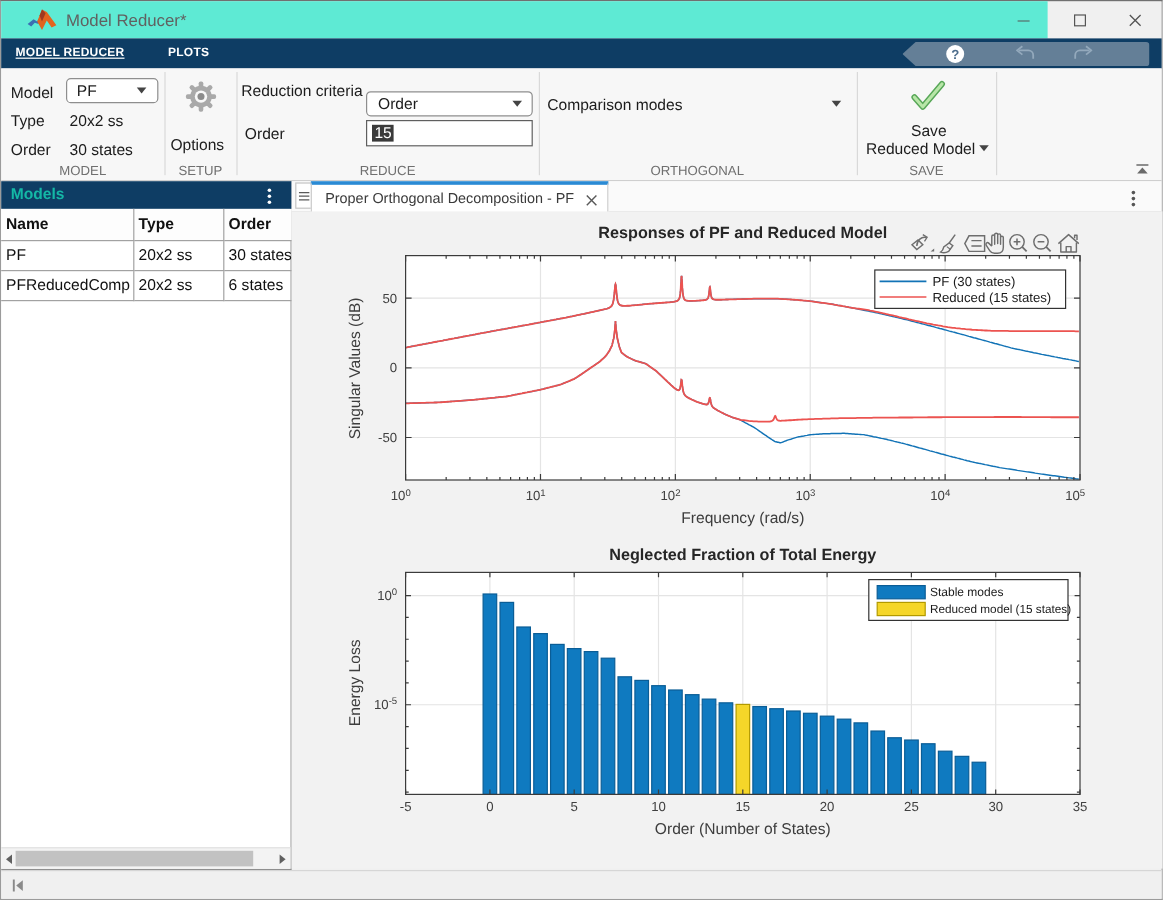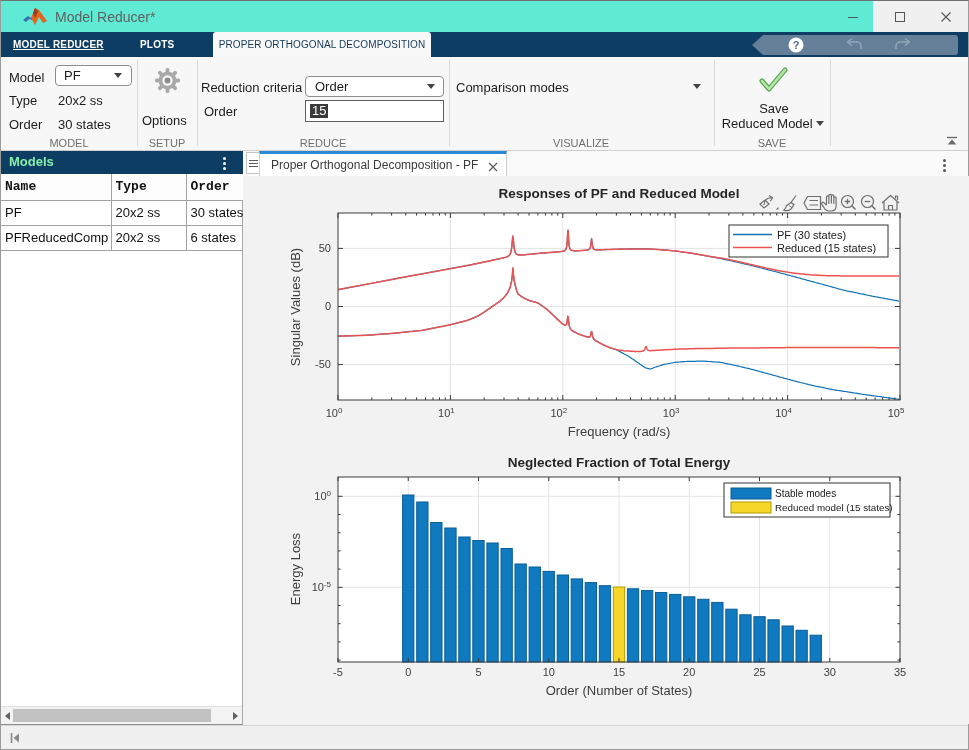--- a/index.html
+++ b/index.html
@@ -21,27 +21,27 @@
  clip-path:polygon(0 50%,11px 0,100% 0,100% 100%,11px 100%);border-radius:0 3px 3px 0;}
 
 #ribbon{left:1px;top:57px;width:967px;height:94px;background:#f7f7f7;border-bottom:1px solid #cfcfcf;}
 .rdiv{top:3px;width:1px;height:86px;background:#d9d9d9;}
 .rlab{font-size:13px;color:#1c1c1c;}
 .rsec{font-size:11px;color:#6f6f6f;text-align:center;}
 .dd{background:#fff;border:1px solid #8e8e8e;border-radius:4px;font-size:13px;color:#1c1c1c;}
 .dar{width:0;height:0;border-left:4px solid transparent;border-right:4px solid transparent;border-top:5px solid #444;}
 
 #panel{left:1px;top:151px;width:242px;height:574px;background:#fff;border-right:1px solid #a8a8a8;border-bottom:1px solid #8f8f8f;}
-#panelhead{left:0;top:0;width:242px;height:23px;background:#0e3d64;color:#86efac;font-weight:bold;font-size:13px;}
+#panelhead{left:0;top:0;width:242px;height:23px;background:#0e3d64;color:#14b8a6;font-weight:bold;font-size:13px;}
 table#mtab{position:absolute;left:0;top:23px;border-collapse:collapse;table-layout:fixed;width:242px;font-size:13px;color:#111;}
 #mtab td,#mtab th{border:1px solid #a2a2a2;padding:0 0 0 4px;text-align:left;font-weight:normal;height:25px;overflow:hidden;white-space:nowrap;}
 #mtab th{font-weight:bold;height:26px;background:#fdfdfd;}
 #mtab tr td:first-child,#mtab tr th:first-child{border-left:none;}
 #mtab tr td:last-child,#mtab tr th:last-child{border-right:none;}
-#mtab tr:first-child th{border-top:none;font-family:Liberation Mono, monospace;}
+#mtab tr:first-child th{border-top:none;}
 
 #pscroll{left:0;top:555px;width:241px;height:18px;background:#f3f3f3;border-top:1px solid #e0e0e0;}
 #pthumb{left:12px;top:2px;width:198px;height:13px;background:#c2c2c2;}
 .sarrow{top:5px;width:0;height:0;border-top:4px solid transparent;border-bottom:4px solid transparent;}
 
 #docbar{left:243px;top:151px;width:725px;height:26px;background:#fafafa;border-bottom:1px solid #d9d9d9;}
 #menubtn{left:3px;top:1px;width:14px;height:22px;background:#fff;border:1px solid #c4c4c4;}
 #doctab{left:16px;top:0;width:248px;height:26px;background:#fff;border-top:3px solid #2a8ad4;border-left:1px solid #cfcfcf;border-right:1px solid #cfcfcf;font-size:12px;color:#3a3a3a;white-space:nowrap;}
 
 #figwrap{left:243px;top:176px;width:726px;height:548px;}
@@ -68,21 +68,20 @@
       <rect x="3.5" y="3.5" width="9" height="9" fill="none" stroke="#555" stroke-width="1"></rect>
     </svg>
  <svg class="abs winbtn" style="left:937px" width="16" height="16" viewBox="0 0 16 16">
       <path d="M3.5 3.5l9 9M12.5 3.5l-9 9" stroke="#555" stroke-width="1.1"></path>
     </svg>
 </div>
 
 <div id="tabbar" class="abs">
  <div class="ttab abs" style="left:12px;text-decoration:underline;">MODEL REDUCER</div>
  <div class="ttab abs" style="left:139px;">PLOTS</div>
- <div class="ttab abs" id="acttab">PROPER ORTHOGONAL DECOMPOSITION</div>
  <div id="helppill" class="abs"></div>
  <svg class="abs" style="left:786px;top:4px" width="150" height="18" viewBox="0 0 150 18">
    <circle cx="9" cy="9" r="7.5" fill="#ffffff"></circle>
    <text x="9" y="13" text-anchor="middle" font-size="11" font-weight="bold" fill="#4e6e8c" font-family="Liberation Sans">?</text>
    <g stroke="#93a9bc" stroke-width="1.5" fill="none">
      <path d="M62 6 H70 a4 4 0 0 1 4 4 v3"></path>
         <path d="M65 2.5 60.5 6 65 9.5" stroke-linejoin="round"></path>
      <path d="M121 6 H113 a4 4 0 0 0 -4 4 v3"></path>
         <path d="M118 2.5 122.5 6 118 9.5" stroke-linejoin="round"></path>
    </g>
@@ -132,32 +131,32 @@
           <rect x="10.3" y="0.8" width="3.4" height="6" rx="1.4"></rect>
         </g>
    <circle cx="12" cy="12" r="8"></circle>
   </g>
   <circle cx="12" cy="12" r="4.6" fill="#f7f7f7"></circle>
   <circle cx="12" cy="12" r="2.6" fill="#8b8b8b"></circle>
  </svg>
  <div class="rlab abs" style="left:141px;top:56px">Options</div>
  <div class="rsec abs" style="left:136px;top:80px;width:60px">SETUP</div>
 
- <div class="rlab abs" style="left:200px;top:23px">Reduction criteria</div>
+ <div class="rlab abs" style="left:200px;top:11px">Reduction criteria</div>
  <div class="dd abs" style="left:304px;top:19px;width:139px;height:21px;line-height:19px;padding-left:9px;">Order</div>
  <div class="dar abs" style="left:426px;top:27px"></div>
  <div class="rlab abs" style="left:203px;top:47px">Order</div>
  <div class="abs" style="left:304px;top:43px;width:139px;height:22px;background:#fff;border:1px solid #5f5f5f;">
    <span style="position:absolute;left:4px;top:3px;background:#3a3a3a;color:#fff;font-size:13px;line-height:14px;height:14px;padding:0 2px;">15</span>
  </div>
  <div class="rsec abs" style="left:272px;top:80px;width:100px">REDUCE</div>
 
  <div class="rlab abs" style="left:455px;top:23px">Comparison modes</div>
  <div class="dar abs" style="left:692px;top:27px"></div>
- <div class="rsec abs" style="left:530px;top:80px;width:100px">VISUALIZE</div>
+ <div class="rsec abs" style="left:530px;top:80px;width:100px">ORTHOGONAL</div>
 
  <svg class="abs" style="left:755px;top:9px" width="34" height="28" viewBox="0 0 34 28">
    <path d="M6 15 L13 23 L29 4" fill="none" stroke="#58a758" stroke-width="5" stroke-linecap="round" stroke-linejoin="round"></path>
    <path d="M6 15 L13 23 L29 4" fill="none" stroke="#b8e6a8" stroke-width="2.6" stroke-linecap="round" stroke-linejoin="round"></path>
  </svg>
  <div class="rlab abs" style="left:743px;top:44px;width:60px;text-align:center">Save</div>
  <div class="rlab abs" style="left:712px;top:59px;width:120px;text-align:center">Reduced Model <span style="display:inline-block;vertical-align:2px;width:0;height:0;border-left:4px solid transparent;border-right:4px solid transparent;border-top:5px solid #444;"></span></div>
  <div class="rsec abs" style="left:741px;top:80px;width:60px">SAVE</div>
 
  <svg class="abs" style="left:944px;top:78px" width="14" height="12" viewBox="0 0 14 12">

